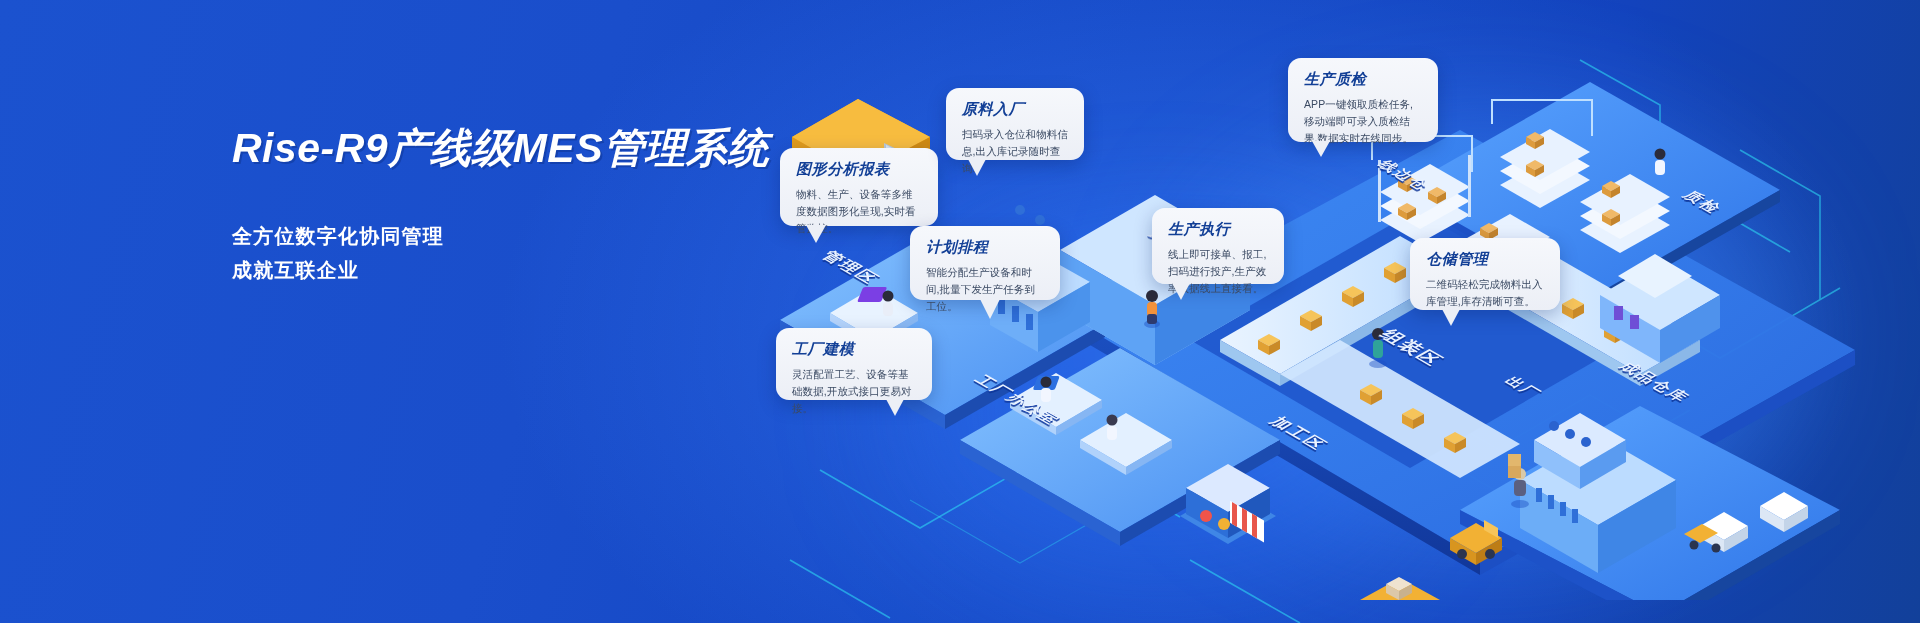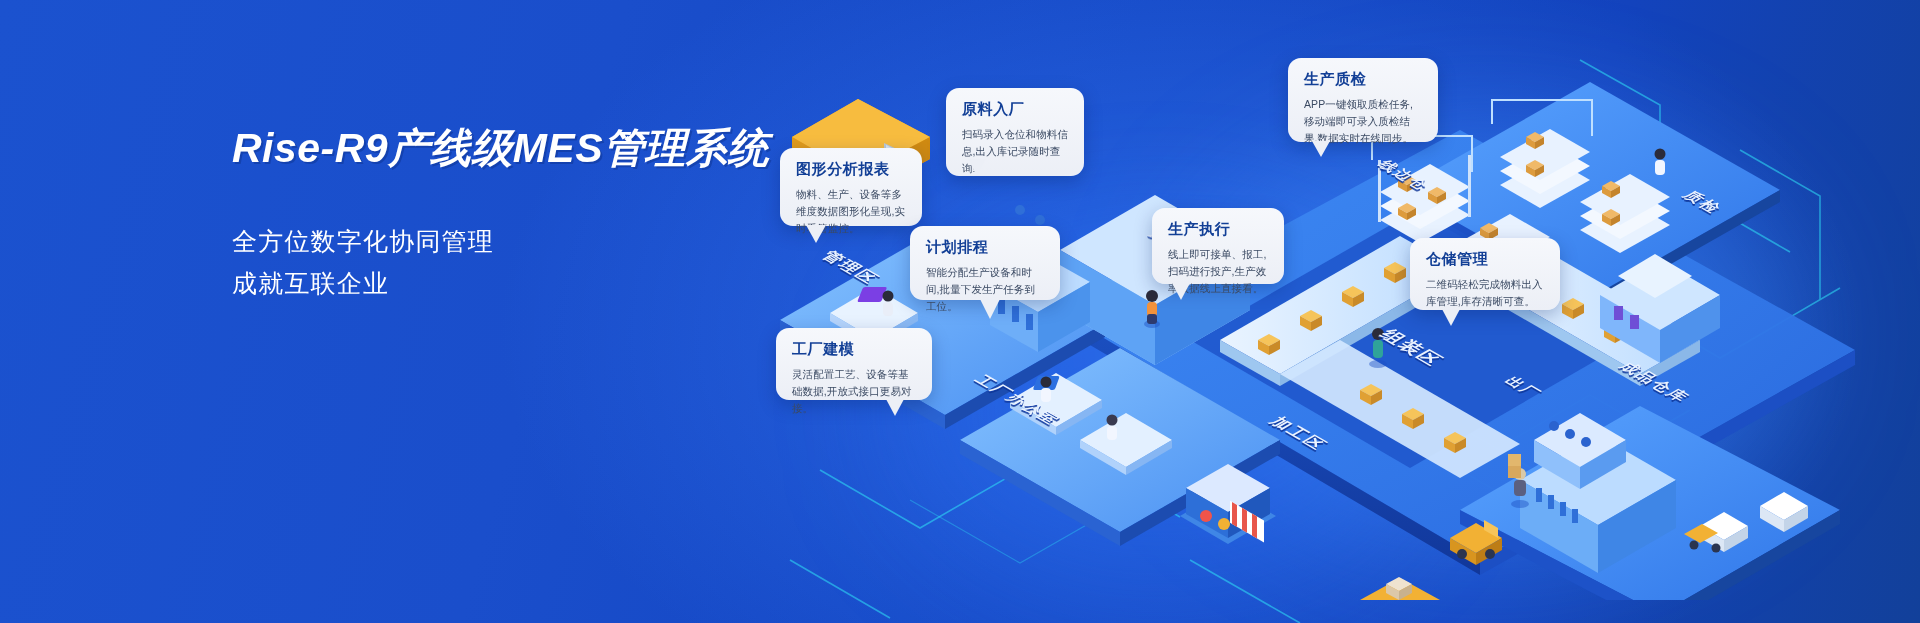--- a/index.html
+++ b/index.html
@@ -16,40 +16,40 @@
   .bgglow{position:absolute;border-radius:50%;filter:blur(60px);pointer-events:none;}
 
   
   .left{position:absolute;left:232px;top:126px;width:640px;}
   .title{
     font-size:41px;font-weight:bold;font-style:italic;color:#ffffff;
     letter-spacing:.5px;white-space:nowrap;line-height:1.12;
     text-shadow:2px 2px 0 rgba(10,40,120,.35);
   }
   .sub{margin-top:48px;}
-  .sub div{font-size:25px;color:#ffffff;line-height:1.68;letter-spacing:1.2px;font-weight:400;}
+  .sub div{font-size:20px;color:#ffffff;line-height:1.68;letter-spacing:1.2px;font-weight:700;}
 
   
   #scene{position:absolute;left:760px;top:40px;width:1160px;height:560px;}
 
   .floorlabel{
     position:absolute;color:#eaf3ff;font-weight:bold;white-space:nowrap;
     text-shadow:1px 1px 0 #0f3ba8, 2px 2px 0 rgba(12,48,140,.7);
     transform:rotate(30deg) skewX(-30deg) scaleY(.88);
     letter-spacing:2px;
   }
 
   
   .callout{
     position:absolute;border-radius:13px;
     background:linear-gradient(180deg,#f6f8fc 0%,#eceff6 100%);
     box-shadow:0 6px 18px rgba(5,30,95,.28);
     padding:13px 15px 14px 16px;box-sizing:border-box;
   }
-  .callout .ttl{color:#123f96;font-size:15px;font-weight:bold;letter-spacing:.6px;line-height:1;}
+  .callout .ttl{color:#123f96;font-size:15px;font-weight:bold;letter-spacing:.6px;line-height:1;font-style:italic;}
   .callout .bdy{color:#3b4a63;font-size:10.5px;line-height:1.62;margin-top:10px;letter-spacing:.1px;}
   .tail{position:absolute;width:0;height:0;}
 
   .truck{position:absolute;}
 </style>
 </head>
 <body>
 
 <div id="stage">
 
@@ -473,27 +473,27 @@
     <div class="floorlabel" style="left:62px;top:216px;font-size:17px;">管理区</div>
     <div class="floorlabel" style="left:212px;top:350px;font-size:16px;">工厂办公室</div>
     <div class="floorlabel" style="left:510px;top:382px;font-size:17px;">加工区</div>
     <div class="floorlabel" style="left:620px;top:295px;font-size:19px;">组装区</div>
     <div class="floorlabel" style="left:618px;top:126px;font-size:15px;">线边仓</div>
     <div class="floorlabel" style="left:388px;top:200px;font-size:15px;opacity:.85;">原料仓库</div>
     <div class="floorlabel" style="left:924px;top:152px;font-size:16px;">质检</div>
     <div class="floorlabel" style="left:858px;top:332px;font-size:16px;">成品仓库</div>
     <div class="floorlabel" style="left:746px;top:338px;font-size:15px;">出厂</div>
 
-    <div class="callout" style="left:20px;top:108px;width:142px;height:78px;">
+    <div class="callout" style="left:20px;top:108px;width:158px;height:78px;">
       <div class="ttl">图形分析报表</div>
       <div class="bdy">物料、生产、设备等多维度数据图形化呈现,实时看管监控。</div>
       <div class="tail" style="left:26px;top:77px;border-left:10px solid transparent;border-right:10px solid transparent;border-top:18px solid #eceff6;"></div>
     </div>
 
-    <div class="callout" style="left:186px;top:48px;width:138px;height:88px;">
+    <div class="callout" style="left:186px;top:48px;width:138px;height:72px;">
       <div class="ttl">原料入厂</div>
       <div class="bdy">扫码录入仓位和物料信息,出入库记录随时查询!</div>
       <div class="tail" style="left:22px;top:71px;border-left:9px solid transparent;border-right:9px solid transparent;border-top:17px solid #eceff6;"></div>
     </div>
 
     <div class="callout" style="left:528px;top:18px;width:150px;height:84px;">
       <div class="ttl">生产质检</div>
       <div class="bdy">APP一键领取质检任务,移动端即可录入质检结果,数据实时在线同步。</div>
       <div class="tail" style="left:24px;top:83px;border-left:9px solid transparent;border-right:9px solid transparent;border-top:16px solid #eceff6;"></div>
     </div>

